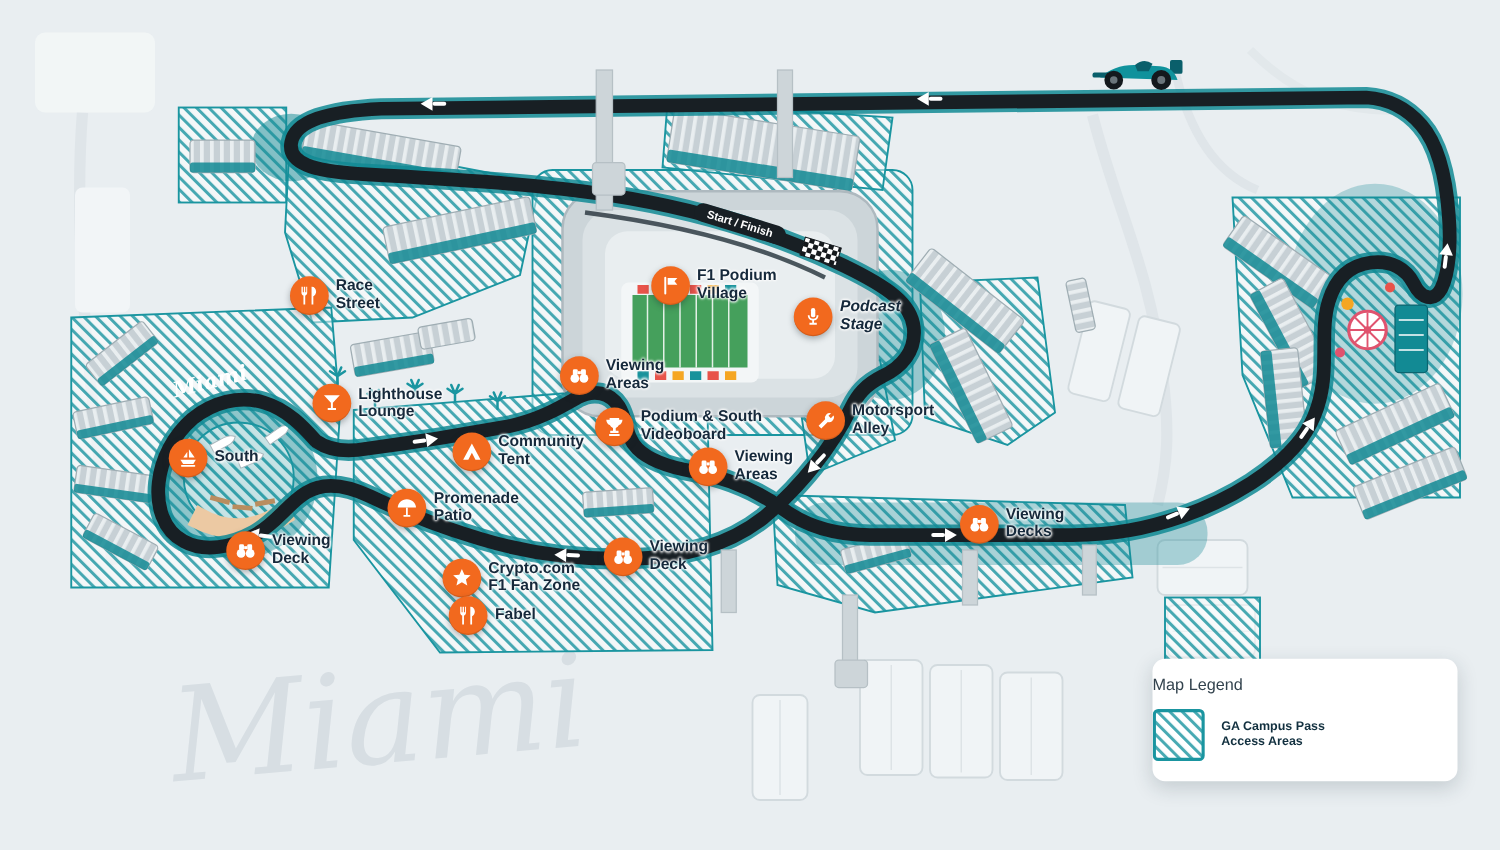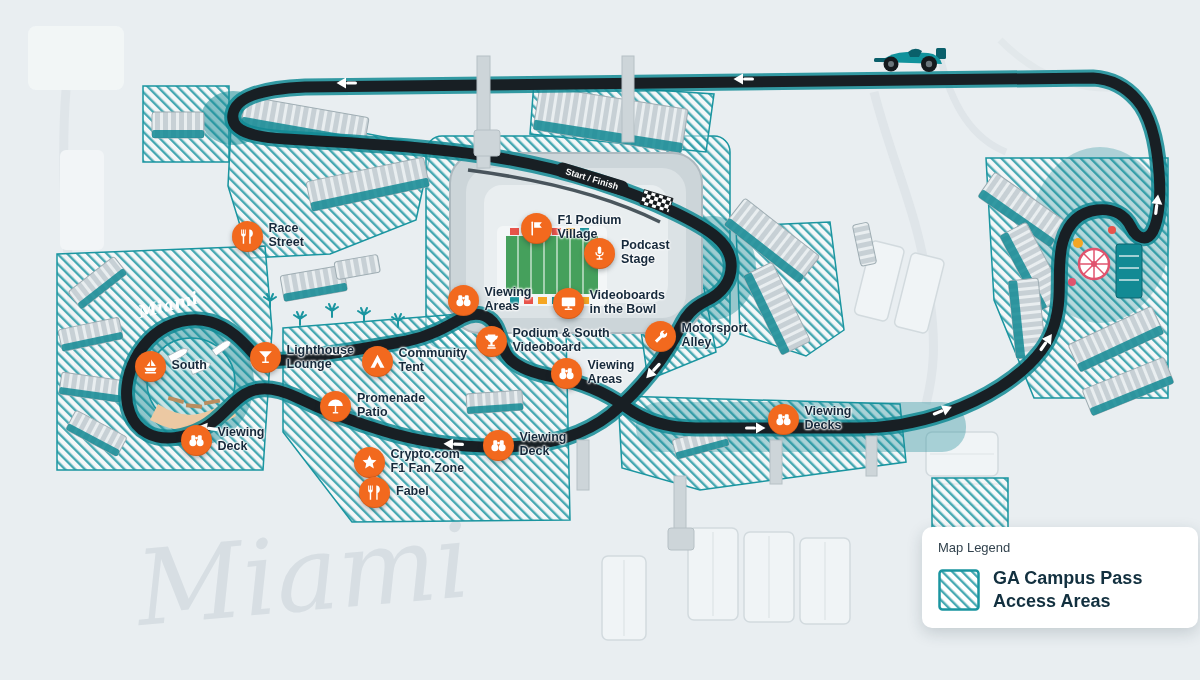--- a/index.html
+++ b/index.html
@@ -17,27 +17,27 @@
   }
   .poi-badge svg { width:19px; height:19px; fill:#ffffff; }
   .poi-label {
     font-weight:bold; font-size:12.5px; line-height:1.1; color:#16293b; white-space:pre;
     text-shadow:0 1px 2px rgba(255,255,255,.95), 0 -1px 2px rgba(255,255,255,.95),
                 1px 0 2px rgba(255,255,255,.95), -1px 0 2px rgba(255,255,255,.95);
   }
   .legend {
     position:absolute; left:922px; top:527px; width:244px; background:#ffffff;
     border-radius:10px; box-shadow:0 5px 16px rgba(30,50,60,.18);
-    padding:13px 16px 16px;
+    padding:13px 0 16px;
   }
   .legend-title { font-size:13px; color:#33434e; margin-bottom:12px; }
   .legend-row { display:flex; align-items:center; gap:13px; }
   .legend-swatch { width:42px; height:42px; flex:none; }
   .legend-label {
-    font-weight:bold; font-size:18px; color:#12303f; line-height:1.25; white-space:pre-line;
+    font-weight:bold; font-size:10px; color:#12303f; line-height:1.25; white-space:pre-line;
   }
 </style>
 </head>
 <body>
 
 <div class="stage">
 
   <svg class="map-art" width="1200" height="680" viewBox="0 0 1200 680">
     <defs>
       <pattern id="hatch" width="7" height="7" patternUnits="userSpaceOnUse" patternTransform="rotate(-45)">
@@ -337,21 +337,21 @@
       <div class="poi" style="left: 520.5px; top: 212.5px;">
         <span class="poi-badge">
           <svg viewBox="0 0 24 24" aria-hidden="true">
             <rect x="5.6" y="3" width="2" height="18" rx="1"></rect>
             <path d="M9 4.2h9.8l-2.9 3.5 2.9 3.5H9z"></path>
           </svg>
         </span>
         <span class="poi-label">F1 Podium
 Village</span>
       </div>
-      <div class="poi" style="left: 584px; top: 237.5px;">
+      <div class="poi" style="left: 635px; top: 237.5px; font-style: italic;">
         <span class="poi-badge">
           <svg viewBox="0 0 24 24" aria-hidden="true">
             <rect x="9.8" y="3" width="4.4" height="9.5" rx="2.2"></rect>
             <path d="M6.6 10.3h1.8a3.6 3.6 0 0 0 7.2 0h1.8a5.4 5.4 0 0 1-4.5 5.3V18h2.8v2H8.3v-2h2.8v-2.4a5.4 5.4 0 0 1-4.5-5.3z"></path>
           </svg>
         </span>
         <span class="poi-label">Podcast
 Stage</span>
       </div>
       <div class="poi" style="left: 447.5px; top: 284.5px;">
@@ -360,32 +360,21 @@
             <circle cx="7.4" cy="14.8" r="4.4"></circle>
             <circle cx="16.6" cy="14.8" r="4.4"></circle>
             <rect x="5.4" y="5.5" width="5" height="6" rx="1.5"></rect>
             <rect x="13.6" y="5.5" width="5" height="6" rx="1.5"></rect>
             <rect x="10.5" y="7.5" width="3" height="3"></rect>
           </svg>
         </span>
         <span class="poi-label">Viewing
 Areas</span>
       </div>
-      <div class="poi" style="left: 552.5px; top: 287.5px;">
-        <span class="poi-badge">
-          <svg viewBox="0 0 24 24" aria-hidden="true">
-            <rect x="3.5" y="4.5" width="17" height="11" rx="1.4"></rect>
-            <rect x="10.8" y="15.5" width="2.4" height="2.8"></rect>
-            <rect x="7" y="18.3" width="10" height="2" rx="1"></rect>
-          </svg>
-        </span>
-        <span class="poi-label">Videoboards
-in the Bowl</span>
-      </div>
-      <div class="poi" style="left: 225.5px; top: 342px; padding-left: 24px;">
+      <div class="poi" style="left: 225.5px; top: 307px; padding-left: 24px;">
         <span class="poi-badge">
           <svg viewBox="0 0 24 24" aria-hidden="true">
             <path d="M4 4h16l-7 7.6V17h3.2v2H7.8v-2H11v-5.4z"></path>
           </svg>
         </span>
         <span class="poi-label">Lighthouse
 Lounge</span>
       </div>
       <div class="poi" style="left: 134.5px; top: 350.5px;">
         <span class="poi-badge">
@@ -432,21 +421,21 @@
             <circle cx="7.4" cy="14.8" r="4.4"></circle>
             <circle cx="16.6" cy="14.8" r="4.4"></circle>
             <rect x="5.4" y="5.5" width="5" height="6" rx="1.5"></rect>
             <rect x="13.6" y="5.5" width="5" height="6" rx="1.5"></rect>
             <rect x="10.5" y="7.5" width="3" height="3"></rect>
           </svg>
         </span>
         <span class="poi-label">Viewing
 Areas</span>
       </div>
-      <div class="poi" style="left: 320px; top: 390.5px;">
+      <div class="poi" style="left: 310px; top: 390.5px;">
         <span class="poi-badge">
           <svg viewBox="0 0 24 24" aria-hidden="true">
             <path d="M12 3c5.2 0 9.2 3.9 9.2 8.4H2.8C2.8 6.9 6.8 3 12 3z"></path>
             <rect x="11.1" y="11.4" width="1.8" height="7.6"></rect>
             <path d="M8.6 19h6.8v1.8H8.6z"></path>
           </svg>
         </span>
         <span class="poi-label">Promenade
 Patio</span>
       </div>

